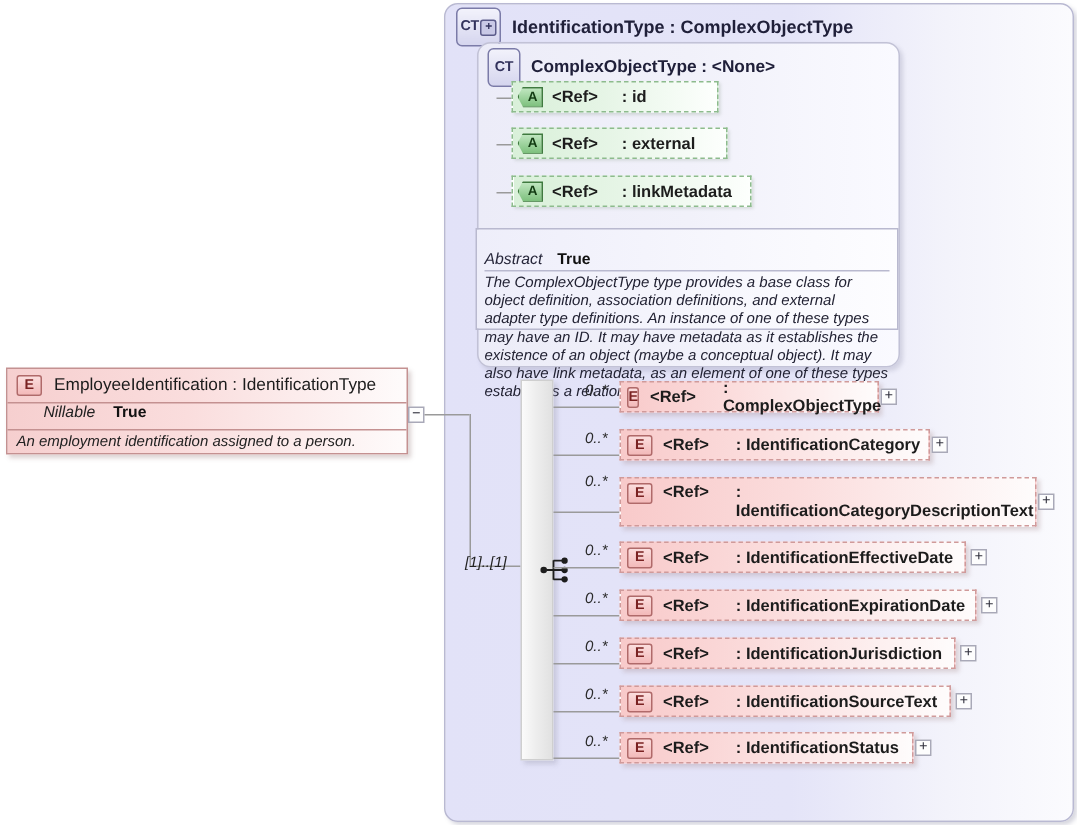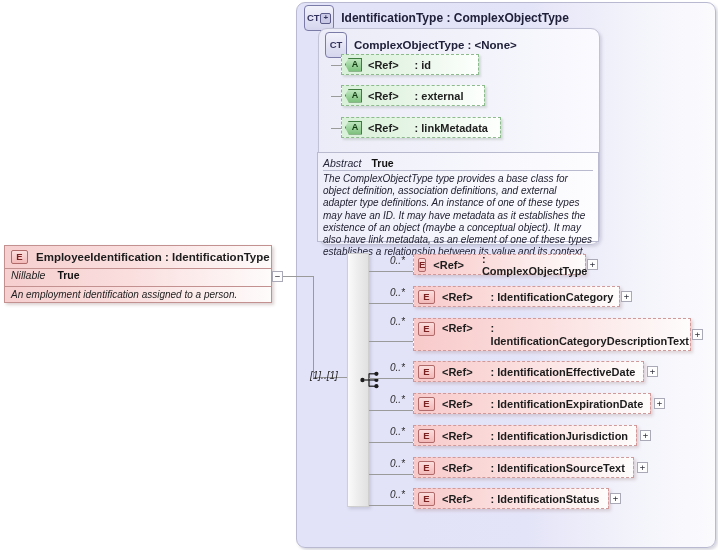--- a/index.html
+++ b/index.html
@@ -106,24 +106,24 @@
     box-shadow:1.5px 1.5px 2px rgba(120,140,120,.25);
   }
   .attr-row .ref{margin-left:6px;font-size:11px;font-weight:bold;color:#1d1d1d;}
   .attr-row .nm{margin-left:16px;font-size:11px;font-weight:bold;color:#1d1d1d;white-space:nowrap;}
 
   
   .attr-stub{position:absolute;height:1px;background:#9a9a9a;}
 
   
   #abstract-block{
-    left:317px;top:152px;width:282px;height:90px;
+    left:317px;top:152px;width:282px;height:68px;
     background:linear-gradient(to right,#eeeefa,#fdfdff);
     border:1px solid #b9b9cf;box-sizing:border-box;
-    padding:4px 5px 3px 5px;
+    padding:14px 5px 3px 5px;
   }
   #abstract-row{display:flex;align-items:baseline;gap:10px;padding-bottom:1px;
     border-bottom:1px solid #b9b9cf;}
   #abstract-row .k{font-style:italic;font-size:10.5px;color:#26263a;}
   #abstract-row .v{font-weight:bold;font-size:10.5px;color:#111;}
   #abstract-doc{
     font-style:italic;font-size:10px;line-height:12.2px;color:#222233;
     padding-top:2px;
   }
 
@@ -131,27 +131,27 @@
   #left-box{
     left:4px;top:245px;width:268px;height:58px;
     background:linear-gradient(to right,#f6cfcf 0%,#fadddd 45%,#fefbfb 100%);
     border:1px solid #c49191;box-sizing:border-box;
     box-shadow:2px 2px 3px rgba(140,110,110,.3);
   }
   #left-box-title{
     display:flex;align-items:center;gap:8px;
     height:22px;padding-left:6px;
   }
-  #left-box-title .t{font-size:11.5px;font-weight:bold;color:#1c1c1c;}
+  #left-box-title .t{font-size:11.5px;font-weight:normal;color:#1c1c1c;}
   #left-box-prop{
     display:flex;align-items:baseline;gap:12px;
     height:17px;padding-left:6px;
     border-top:1px solid #c49191;border-bottom:1px solid #c49191;
   }
-  #left-box-prop .k{font-style:italic;font-size:10.5px;color:#222;}
+  #left-box-prop .k{font-style:italic;font-size:10.5px;color:#222;margin-left:18px;}
   #left-box-prop .v{font-weight:bold;font-size:10.5px;color:#111;}
   #left-box-doc{
     padding:2px 6px 0 6px;font-style:italic;font-size:10px;color:#222;
   }
 
   
   #seq-bar{
     left:347px;top:253px;width:22px;height:254px;
     background:linear-gradient(to right,#fbfbfb 0%,#eeeeee 45%,#e1e1e1 100%);
     border:1px solid #cfcfcf;box-sizing:border-box;

